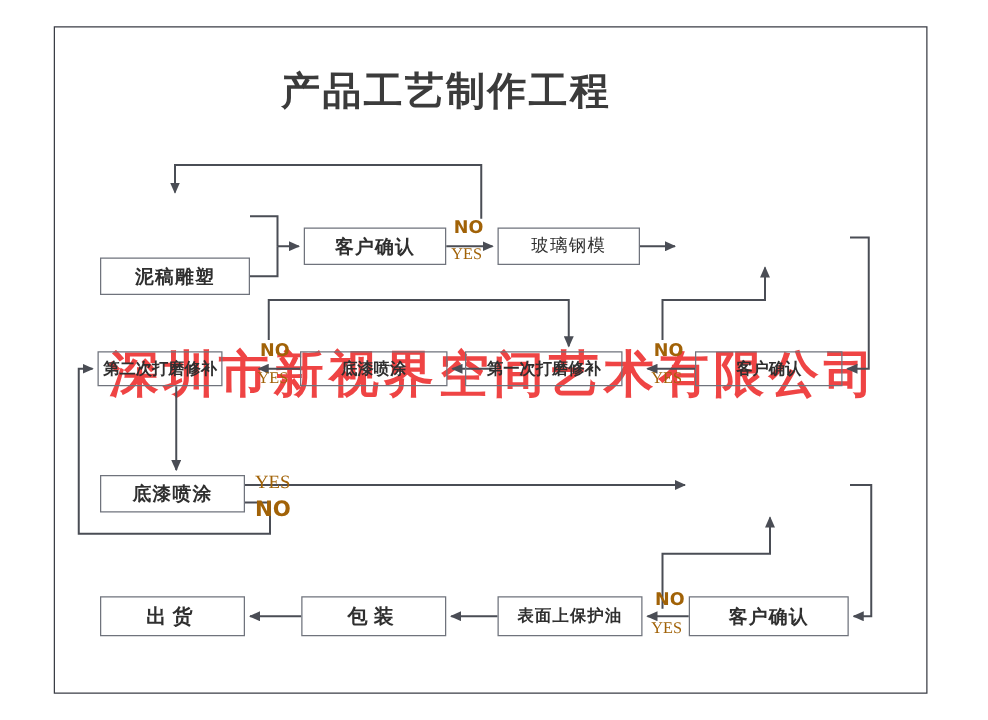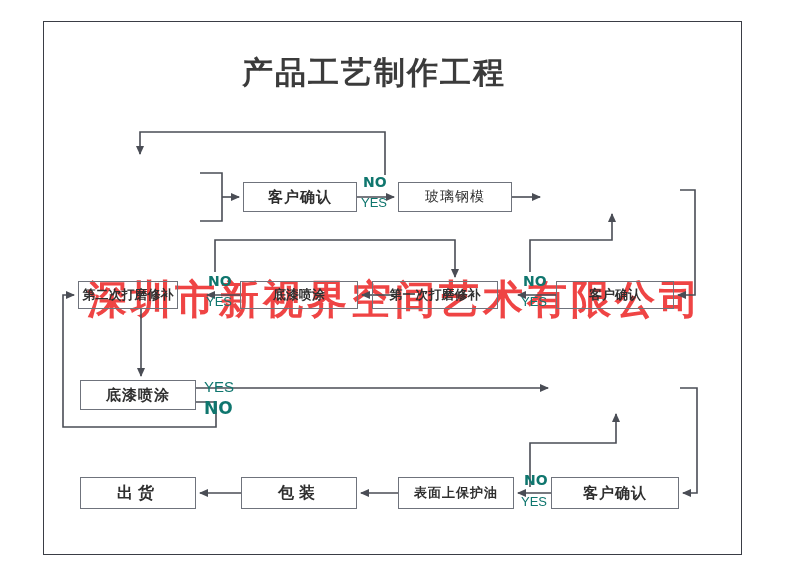--- a/index.html
+++ b/index.html
@@ -8,21 +8,21 @@
 
   #canvas{position:absolute;left:0;top:0;width:790px;height:576px;}
 
   
   .frame{position:absolute;left:43px;top:21px;width:699px;height:534px;
          border:1.5px solid #3a3d45;box-sizing:border-box;}
 
   
   .title{position:absolute;left:0;top:52px;width:714px;text-align:center;
          font-size:31px;font-weight:bold;color:#3b3b3b;letter-spacing:2px;
-         font-family:Liberation Mono, monospace;margin-left:17px;}
+         font-family:Liberation Mono, monospace;}
 
   
   .watermark{position:absolute;left:55px;top:272px;width:680px;
              text-align:center;font-size:40px;letter-spacing:4px;
              color:#ef4444;font-weight:bold;white-space:nowrap;
              pointer-events:none;user-select:none;}
 
   
   .node{position:absolute;box-sizing:border-box;border:1.3px solid #6f737c;
         background:transparent;display:flex;align-items:center;
@@ -30,23 +30,23 @@
         letter-spacing:1px;}
   .node.serif{font-family:"DejaVu Serif","Liberation Serif",serif;font-weight:bold;font-size:15px;}
   .node.sans{font-family:"DejaVu Sans","Liberation Sans",sans-serif;font-size:14px;}
   .node.small{font-size:13px;letter-spacing:0px;}
 
   
   svg.lines{position:absolute;left:0;top:0;width:790px;height:576px;
             pointer-events:none;}
 
   
-  .lbl{position:absolute;color:#0f766e;white-space:nowrap;}
+  .lbl{position:absolute;color:#a16207;white-space:nowrap;}
   .lbl.no{font-family:"DejaVu Sans","Liberation Sans",sans-serif;font-size:14px;font-weight:bold;}
-  .lbl.yes{font-family:Liberation Sans, sans-serif;font-size:13px;}
+  .lbl.yes{font-family:Liberation Serif, serif;font-size:13px;}
 </style>
 </head>
 <body>
 
 <div id="canvas">
 
   <div class="frame"></div>
 
   <div class="watermark">深圳市新视界空间艺术有限公司</div>
 
@@ -95,20 +95,21 @@
       <path d="M530,487 L530,443 L616,443 L616,414" marker-end="url(#ah)"></path>
 
       <path d="M398,493 L361,493" marker-end="url(#ah)"></path>
 
       <path d="M241,493 L200,493" marker-end="url(#ah)"></path>
 
     </g>
   </svg>
 
 
+  <div class="node serif" style="left:80px;top:206px;width:120px;height:30px;">泥稿雕塑</div>
 
   <div class="node serif" style="left:243px;top:182px;width:114px;height:30px;">客户确认</div>
 
   <div class="node sans" style="left:398px;top:182px;width:114px;height:30px;">玻璃钢模</div>
 
 
   <div class="node serif small" style="left:78px;top:281px;width:100px;height:28px;">第二次打磨修补</div>
 
   <div class="node serif small" style="left:240px;top:281px;width:118px;height:28px;">底漆喷涂</div>
 

